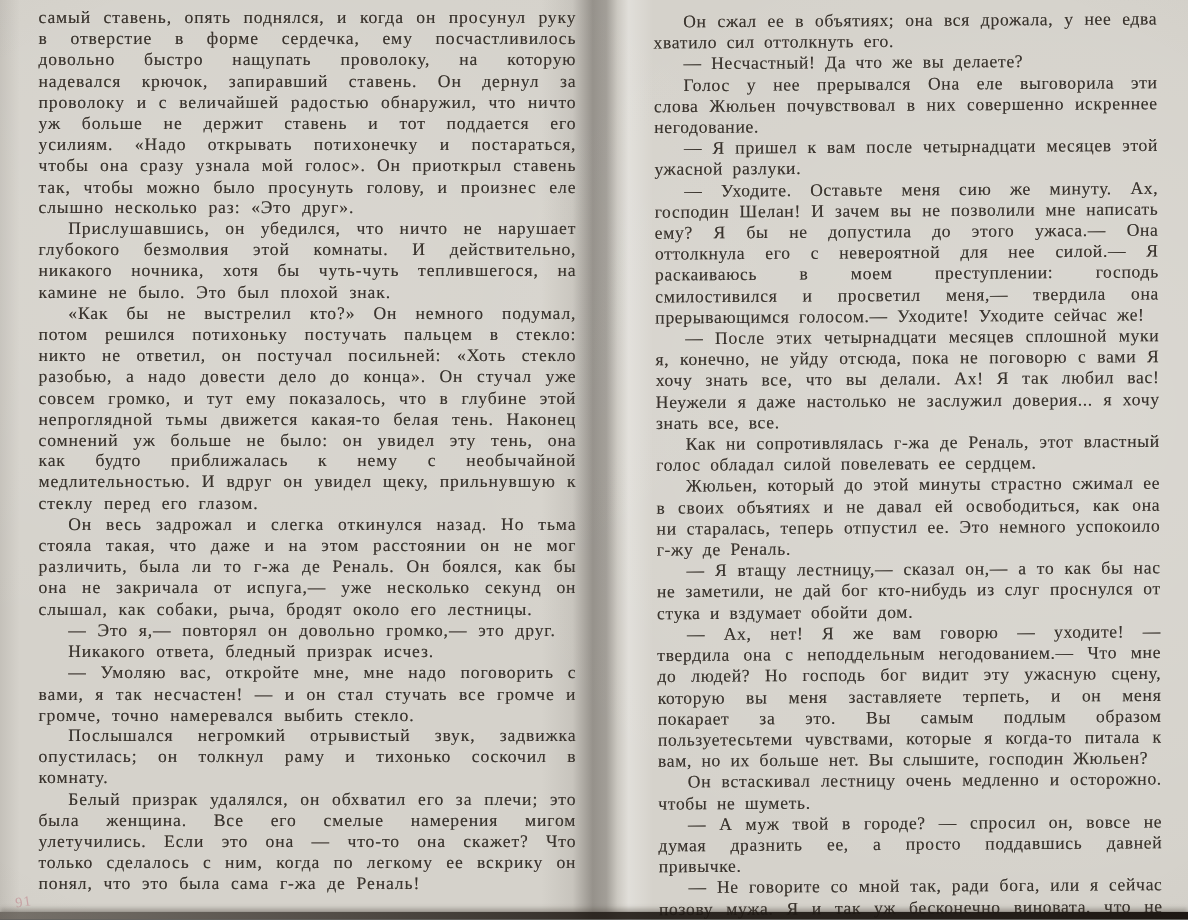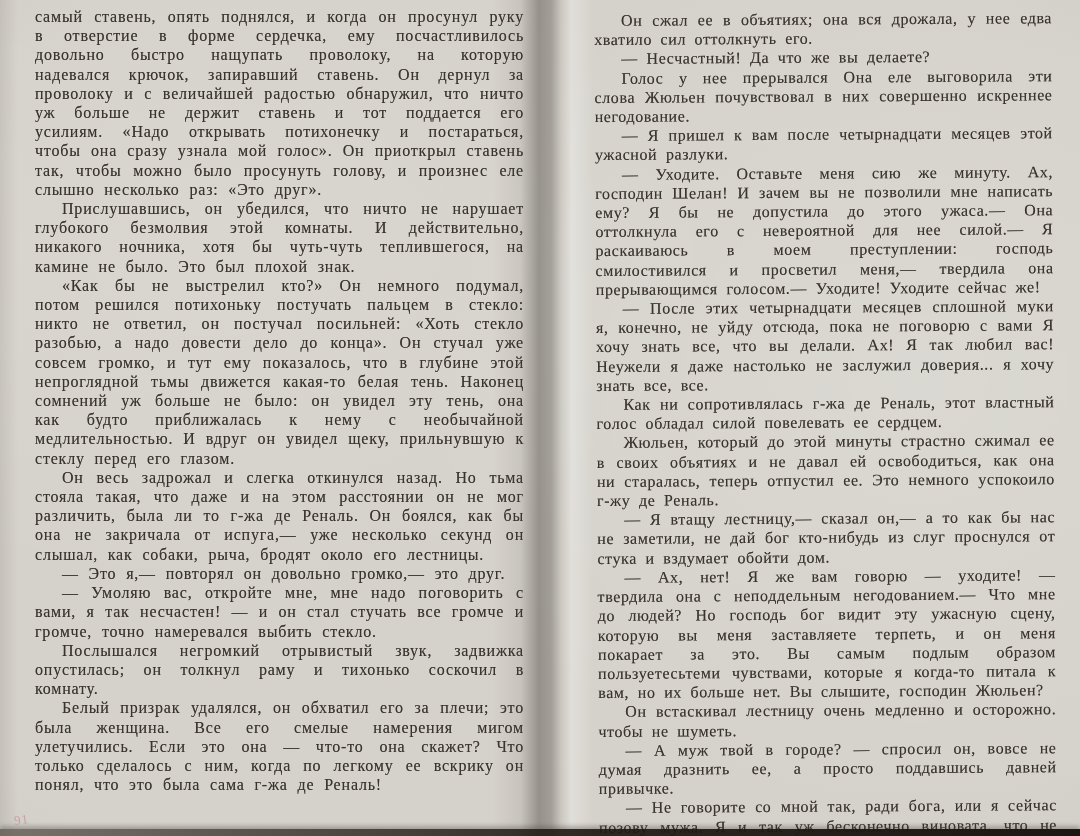--- a/index.html
+++ b/index.html
@@ -68,20 +68,21 @@
 <body>
 
 <div class="scan">
 
   <div class="page left-page">
     <p>самый ставень, опять поднялся, и когда он просунул руку в отверстие в форме сердечка, ему посчастливилось довольно быстро нащупать проволоку, на которую надевался крючок, запиравший ставень. Он дернул за проволоку и с величайшей радостью обнаружил, что ничто уж больше не держит ставень и тот поддается его усилиям. «Надо открывать потихонечку и постараться, чтобы она сразу узнала мой голос». Он приоткрыл ставень так, чтобы можно было просунуть голову, и произнес еле слышно несколько раз: «Это друг».</p>
     <p class="indent">Прислушавшись, он убедился, что ничто не нарушает глубокого безмолвия этой комнаты. И действительно, никакого ночника, хотя бы чуть-чуть теплившегося, на камине не было. Это был плохой знак.</p>
     <p class="indent">«Как бы не выстрелил кто?» Он немного подумал, потом решился потихоньку постучать пальцем в стекло: никто не ответил, он постучал посильней: «Хоть стекло разобью, а надо довести дело до конца». Он стучал уже совсем громко, и тут ему показалось, что в глубине этой непроглядной тьмы движется какая-то белая тень. Наконец сомнений уж больше не было: он увидел эту тень, она как будто приближалась к нему с необычайной медлительностью. И вдруг он увидел щеку, прильнувшую к стеклу перед его глазом.</p>
     <p class="indent">Он весь задрожал и слегка откинулся назад. Но тьма стояла такая, что даже и на этом расстоянии он не мог различить, была ли то г-жа де Реналь. Он боялся, как бы она не закричала от испуга,— уже несколько секунд он слышал, как собаки, рыча, бродят около его лестницы.</p>
     <p class="indent">— Это я,— повторял он довольно громко,— это друг.</p>
+    <p class="indent">Никакого ответа, бледный призрак исчез.</p>
     <p class="indent">— Умоляю вас, откройте мне, мне надо поговорить с вами, я так несчастен! — и он стал стучать все громче и громче, точно намеревался выбить стекло.</p>
     <p class="indent">Послышался негромкий отрывистый звук, задвижка опустилась; он толкнул раму и тихонько соскочил в комнату.</p>
     <p class="indent">Белый призрак удалялся, он обхватил его за плечи; это была женщина. Все его смелые намерения мигом улетучились. Если это она — что-то она скажет? Что только сделалось с ним, когда по легкому ее вскрику он понял, что это была сама г-жа де Реналь!</p>
   </div>
 
   <div class="page right-page">
     <p class="indent">Он сжал ее в объятиях; она вся дрожала, у нее едва хватило сил оттолкнуть его.</p>
     <p class="indent">— Несчастный! Да что же вы делаете?</p>
     <p class="indent">Голос у нее прерывался Она еле выговорила эти слова Жюльен почувствовал в них совершенно искреннее негодование.</p>
     <p class="indent">— Я пришел к вам после четырнадцати месяцев этой ужасной разлуки.</p>

